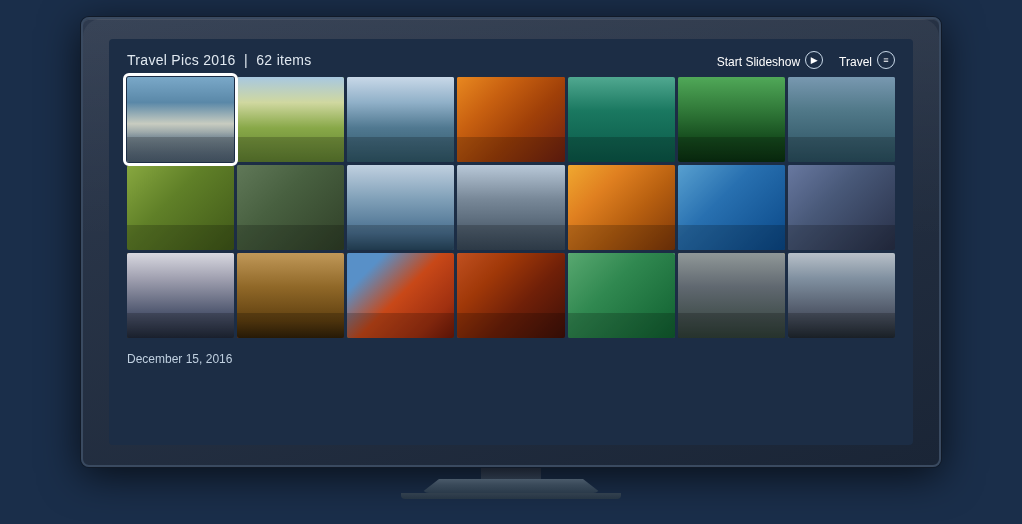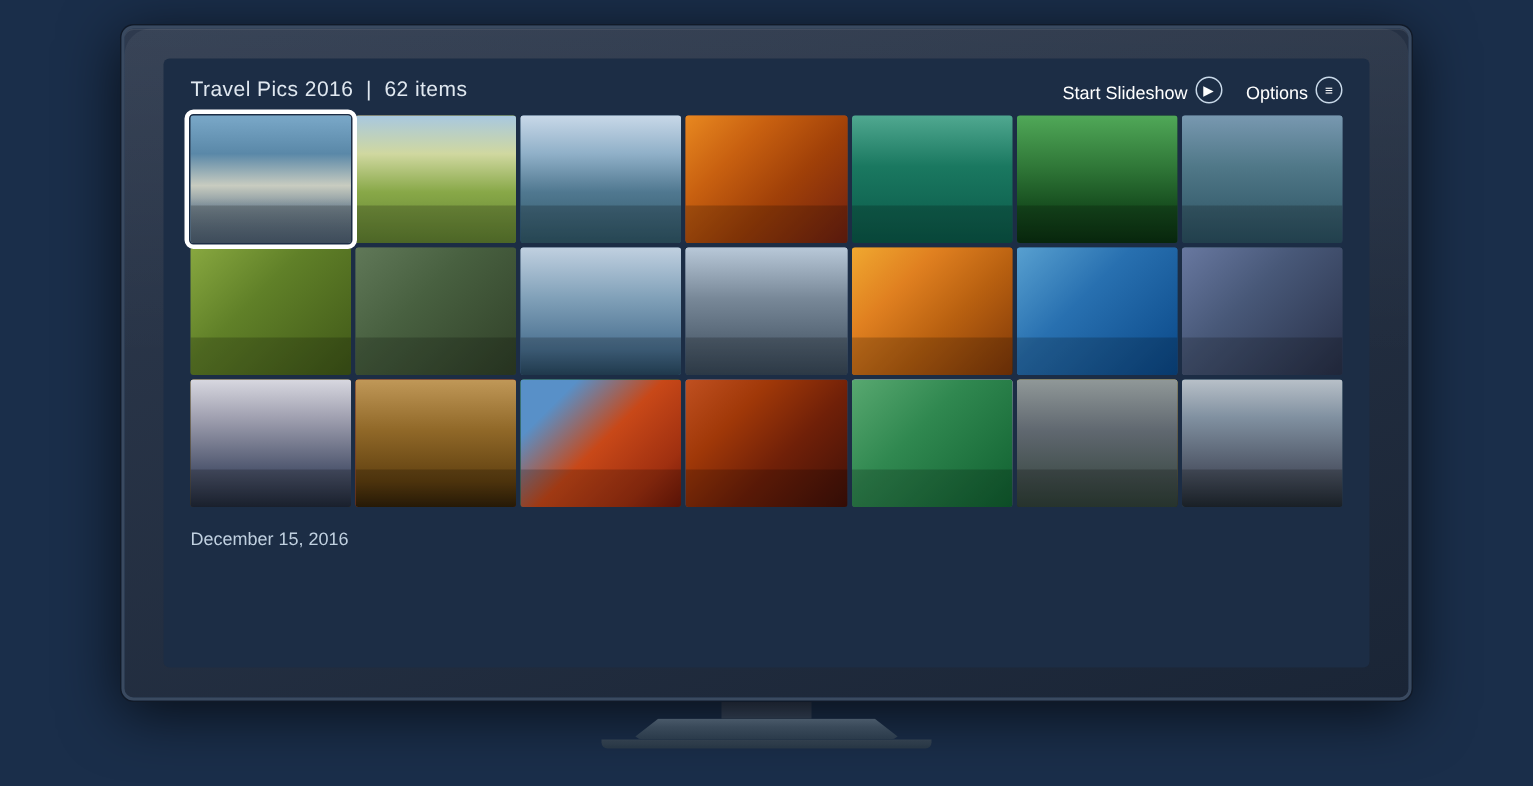--- a/index.html
+++ b/index.html
@@ -212,21 +212,21 @@
             &nbsp;<span>|</span>&nbsp;
             <span>62 items</span>
           </span>
         </div>
         <div class="top-controls">
           <div class="control-btn">
             <span>Start Slideshow</span>
             <span class="control-icon">▶</span>
           </div>
           <div class="control-btn">
-            <span>Options</span>
+            <span>Travel</span>
             <span class="control-icon">≡</span>
           </div>
         </div>
       </div>
 
       <div class="photo-grid">
         <div class="photo-cell p1 selected">
           <div class="photo-bg" style="width:100%;height:100%;background:linear-gradient(180deg,#7aa8c8 0%,#5a88a8 30%,#c8ccc0 55%,#8898a0 70%,#607080 100%);position:relative;">
             <div style="position:absolute;bottom:0;left:0;right:0;height:35%;background:linear-gradient(180deg,transparent,rgba(60,80,100,0.5));"></div>
           </div>

